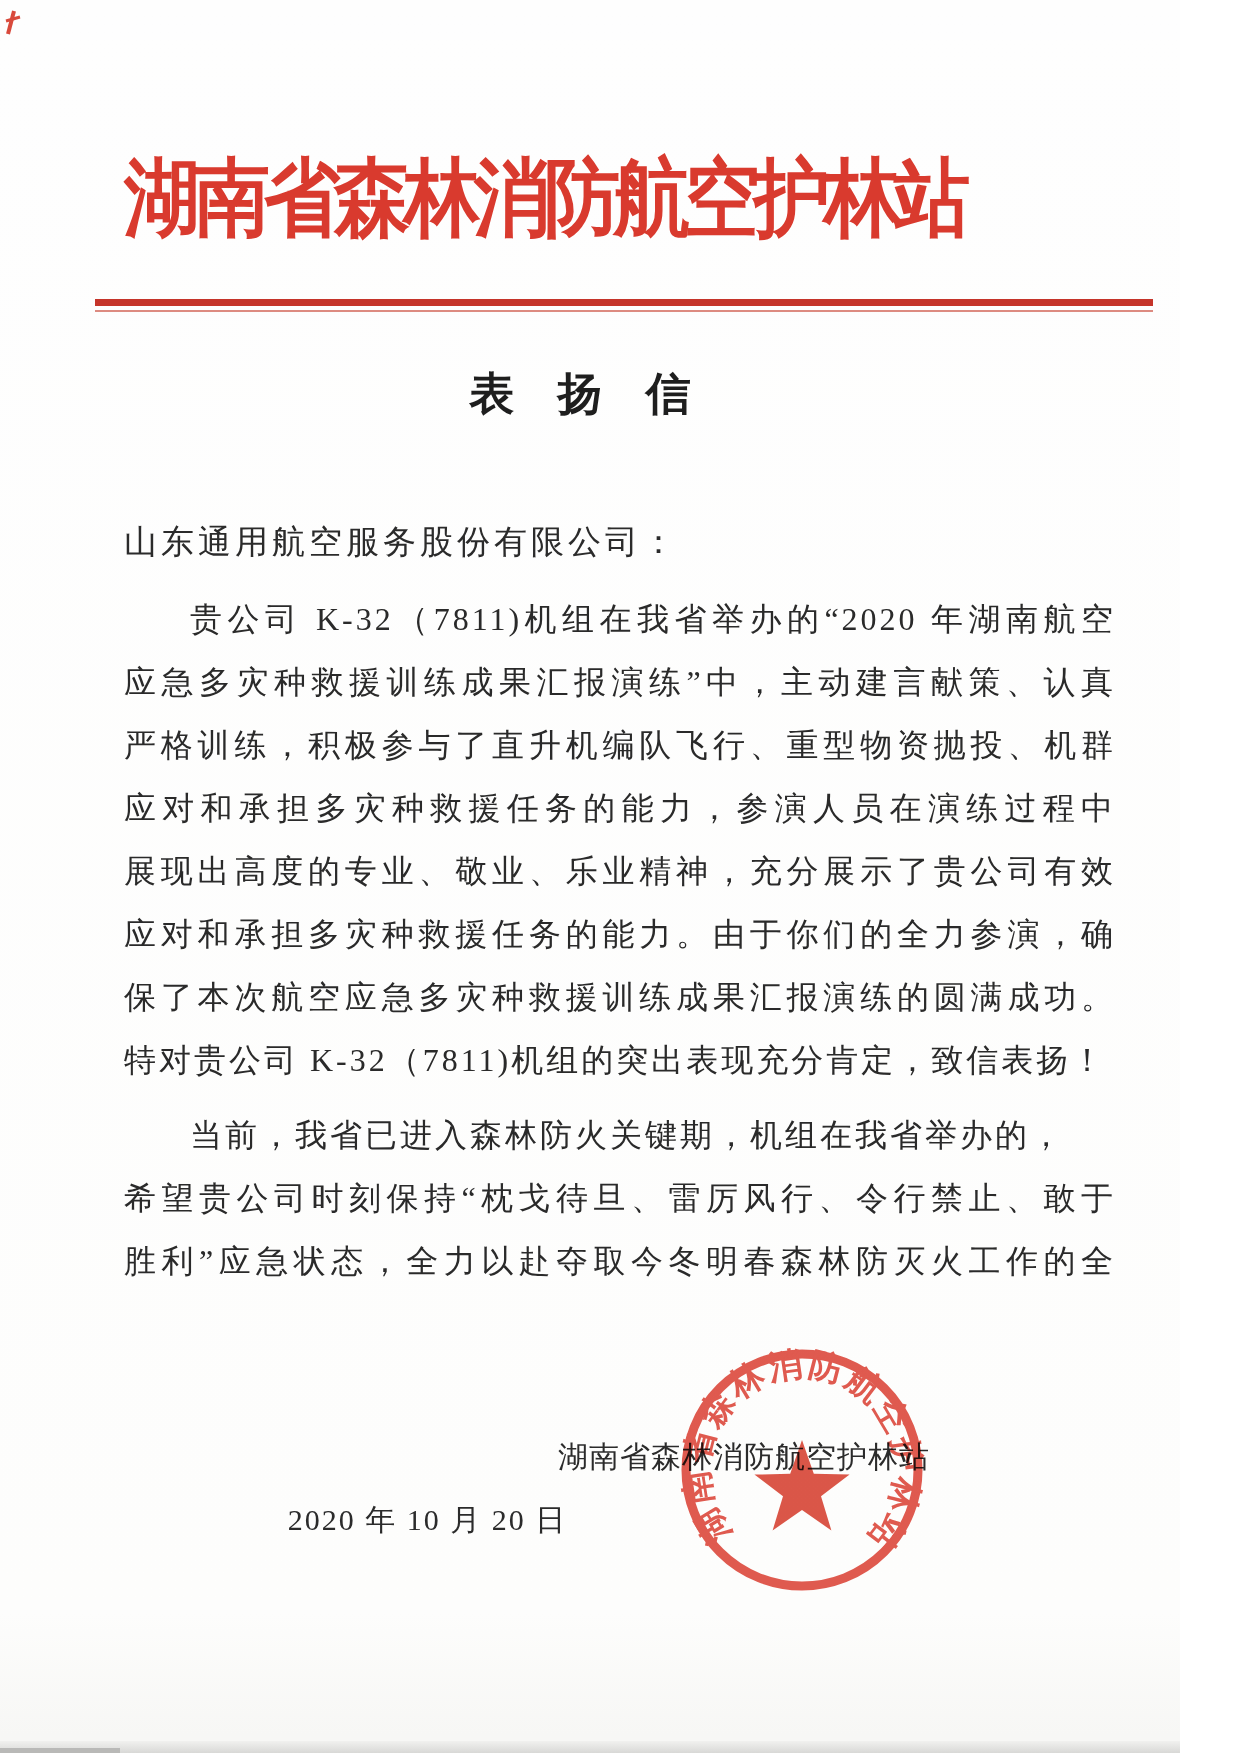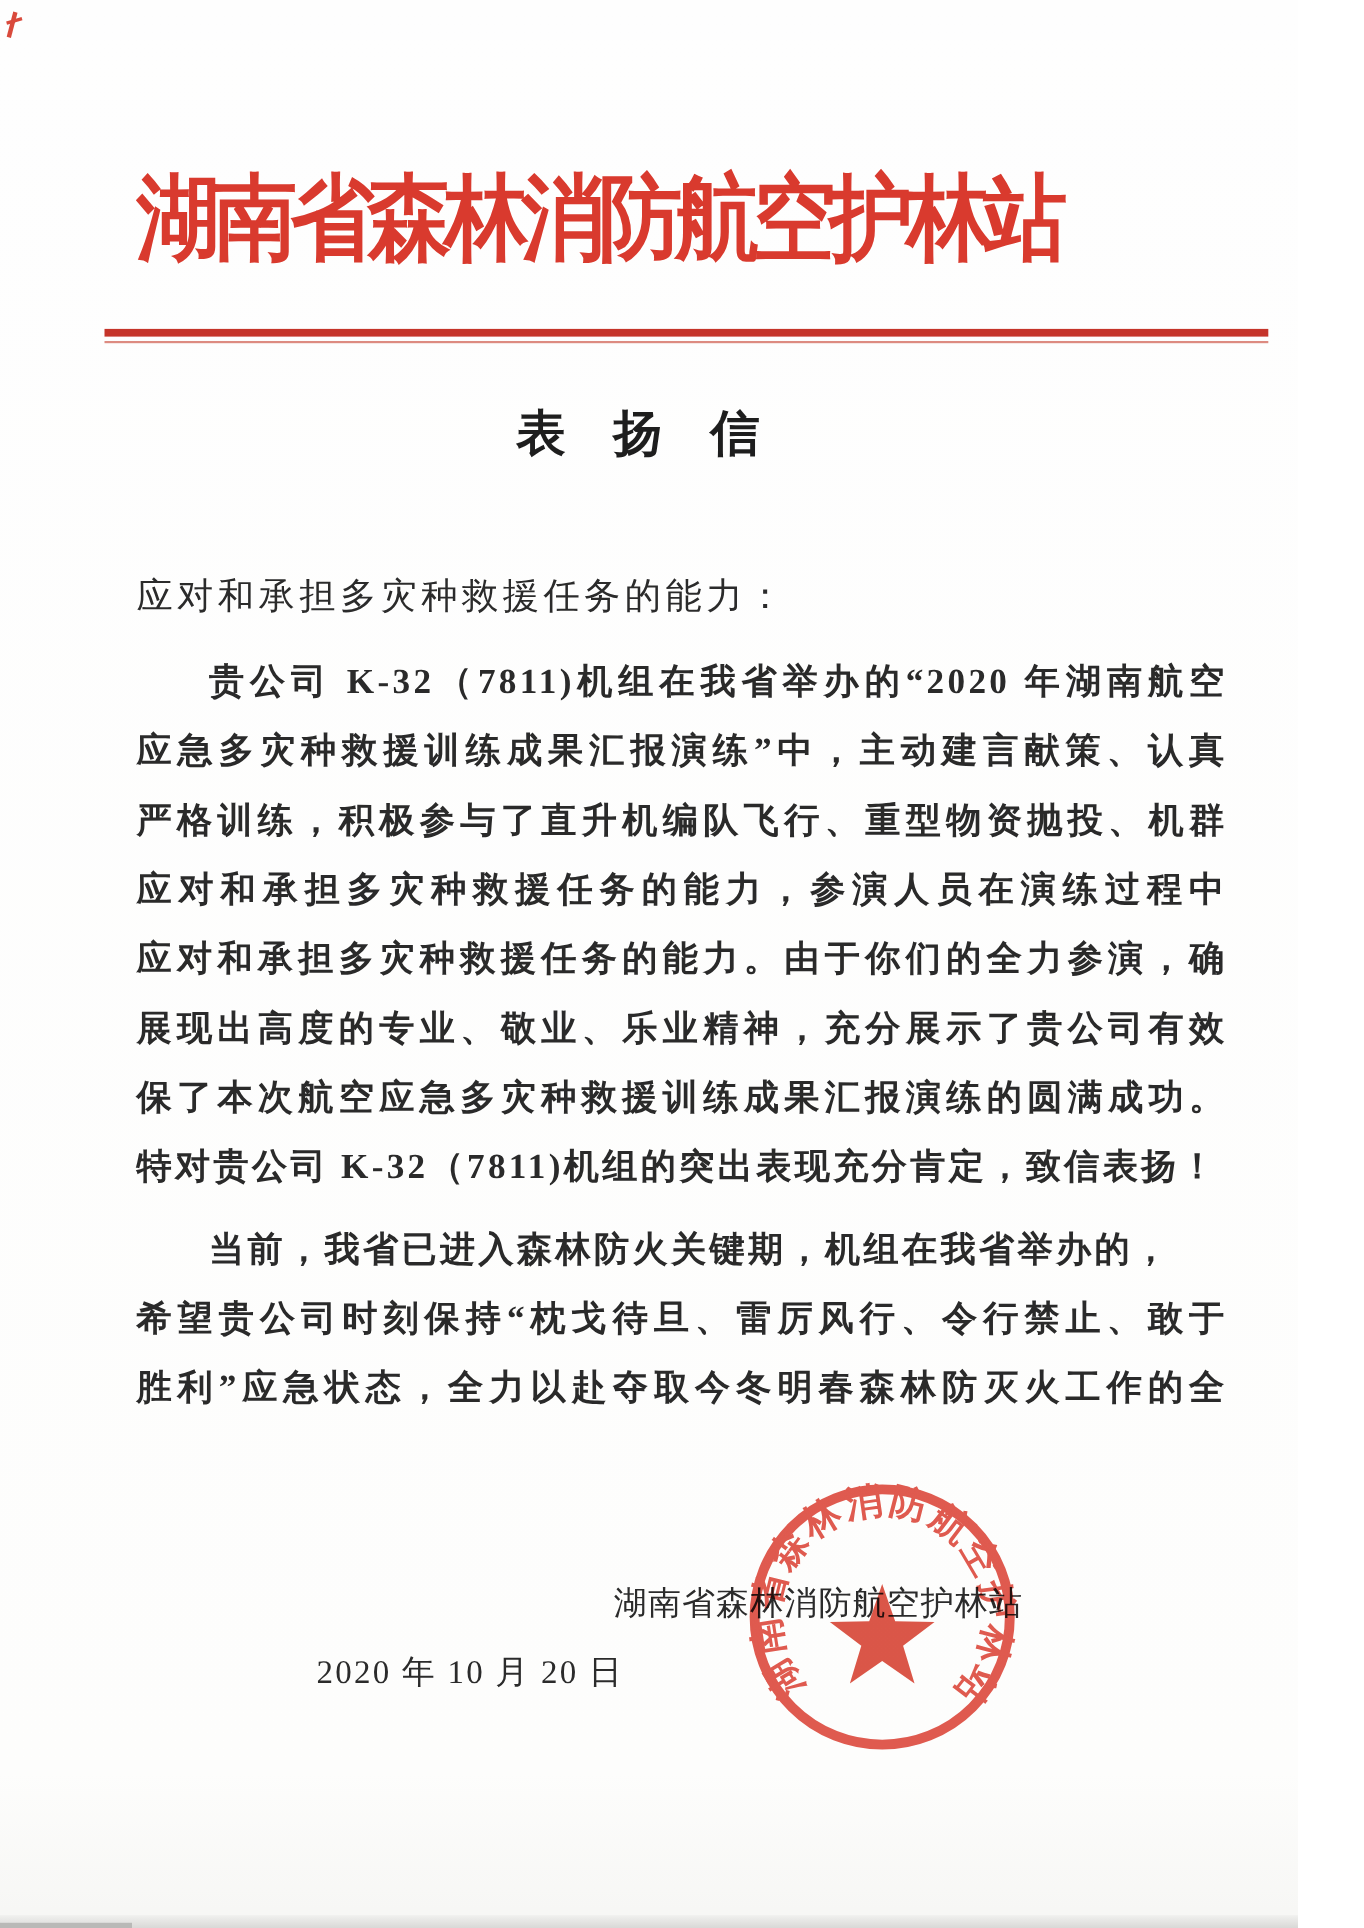--- a/index.html
+++ b/index.html
@@ -29,21 +29,21 @@
     padding-right:64px;box-sizing:border-box;
     text-align:center;
     font-size:45px;font-weight:bold;letter-spacing:16px;
     color:#1e1e1e;white-space:nowrap;
   }
   
   .salutation{
     position:absolute;left:124px;top:520px;
     font-size:33px;letter-spacing:4px;white-space:nowrap;
   }
-  .body-block{position:absolute;left:124px;top:588px;width:992px;font-weight:bold;}
+  .body-block{position:absolute;left:124px;top:588px;width:992px;}
   .p2{margin-top:12px;}
   .bodyline{
     height:63px;line-height:63px;
     font-size:32px;letter-spacing:3px;
     text-align:justify;text-align-last:justify;
     color:#2a2a2a;
   }
   .indent{text-indent:66px;}
   .pend{text-align:left;text-align-last:left;}
   
@@ -86,30 +86,30 @@
     <path d="M4 26 L10 3" stroke="#d94a3c" stroke-width="4" fill="none"></path>
     <path d="M2 13 L16 9" stroke="#d94a3c" stroke-width="3" fill="none"></path>
   </svg>
 
   <div class="letterhead">湖南省森林消防航空护林站</div>
   <div class="rule rule-thick"></div>
   <div class="rule rule-thin"></div>
 
   <div class="doc-title">表 扬 信</div>
 
-  <div class="salutation">应对和承担多灾种救援任务的能力：</div>
+  <div class="salutation">山东通用航空服务股份有限公司：</div>
 
   <div class="body-block">
     <div>
       <div class="bodyline indent">贵公司 K-32（7811)机组在我省举办的“2020 年湖南航空</div>
       <div class="bodyline">应急多灾种救援训练成果汇报演练”中，主动建言献策、认真</div>
       <div class="bodyline">严格训练，积极参与了直升机编队飞行、重型物资抛投、机群</div>
       <div class="bodyline">应对和承担多灾种救援任务的能力，参演人员在演练过程中</div>
+      <div class="bodyline">展现出高度的专业、敬业、乐业精神，充分展示了贵公司有效</div>
       <div class="bodyline">应对和承担多灾种救援任务的能力。由于你们的全力参演，确</div>
-      <div class="bodyline">展现出高度的专业、敬业、乐业精神，充分展示了贵公司有效</div>
       <div class="bodyline">保了本次航空应急多灾种救援训练成果汇报演练的圆满成功。</div>
       <div class="bodyline pend">特对贵公司 K-32（7811)机组的突出表现充分肯定，致信表扬！</div>
     </div>
     <div class="p2">
       <div class="bodyline indent pend">当前，我省已进入森林防火关键期，机组在我省举办的，</div>
       <div class="bodyline">希望贵公司时刻保持“枕戈待旦、雷厉风行、令行禁止、敢于</div>
       <div class="bodyline">胜利”应急状态，全力以赴夺取今冬明春森林防灭火工作的全</div>
     </div>
   </div>
 

